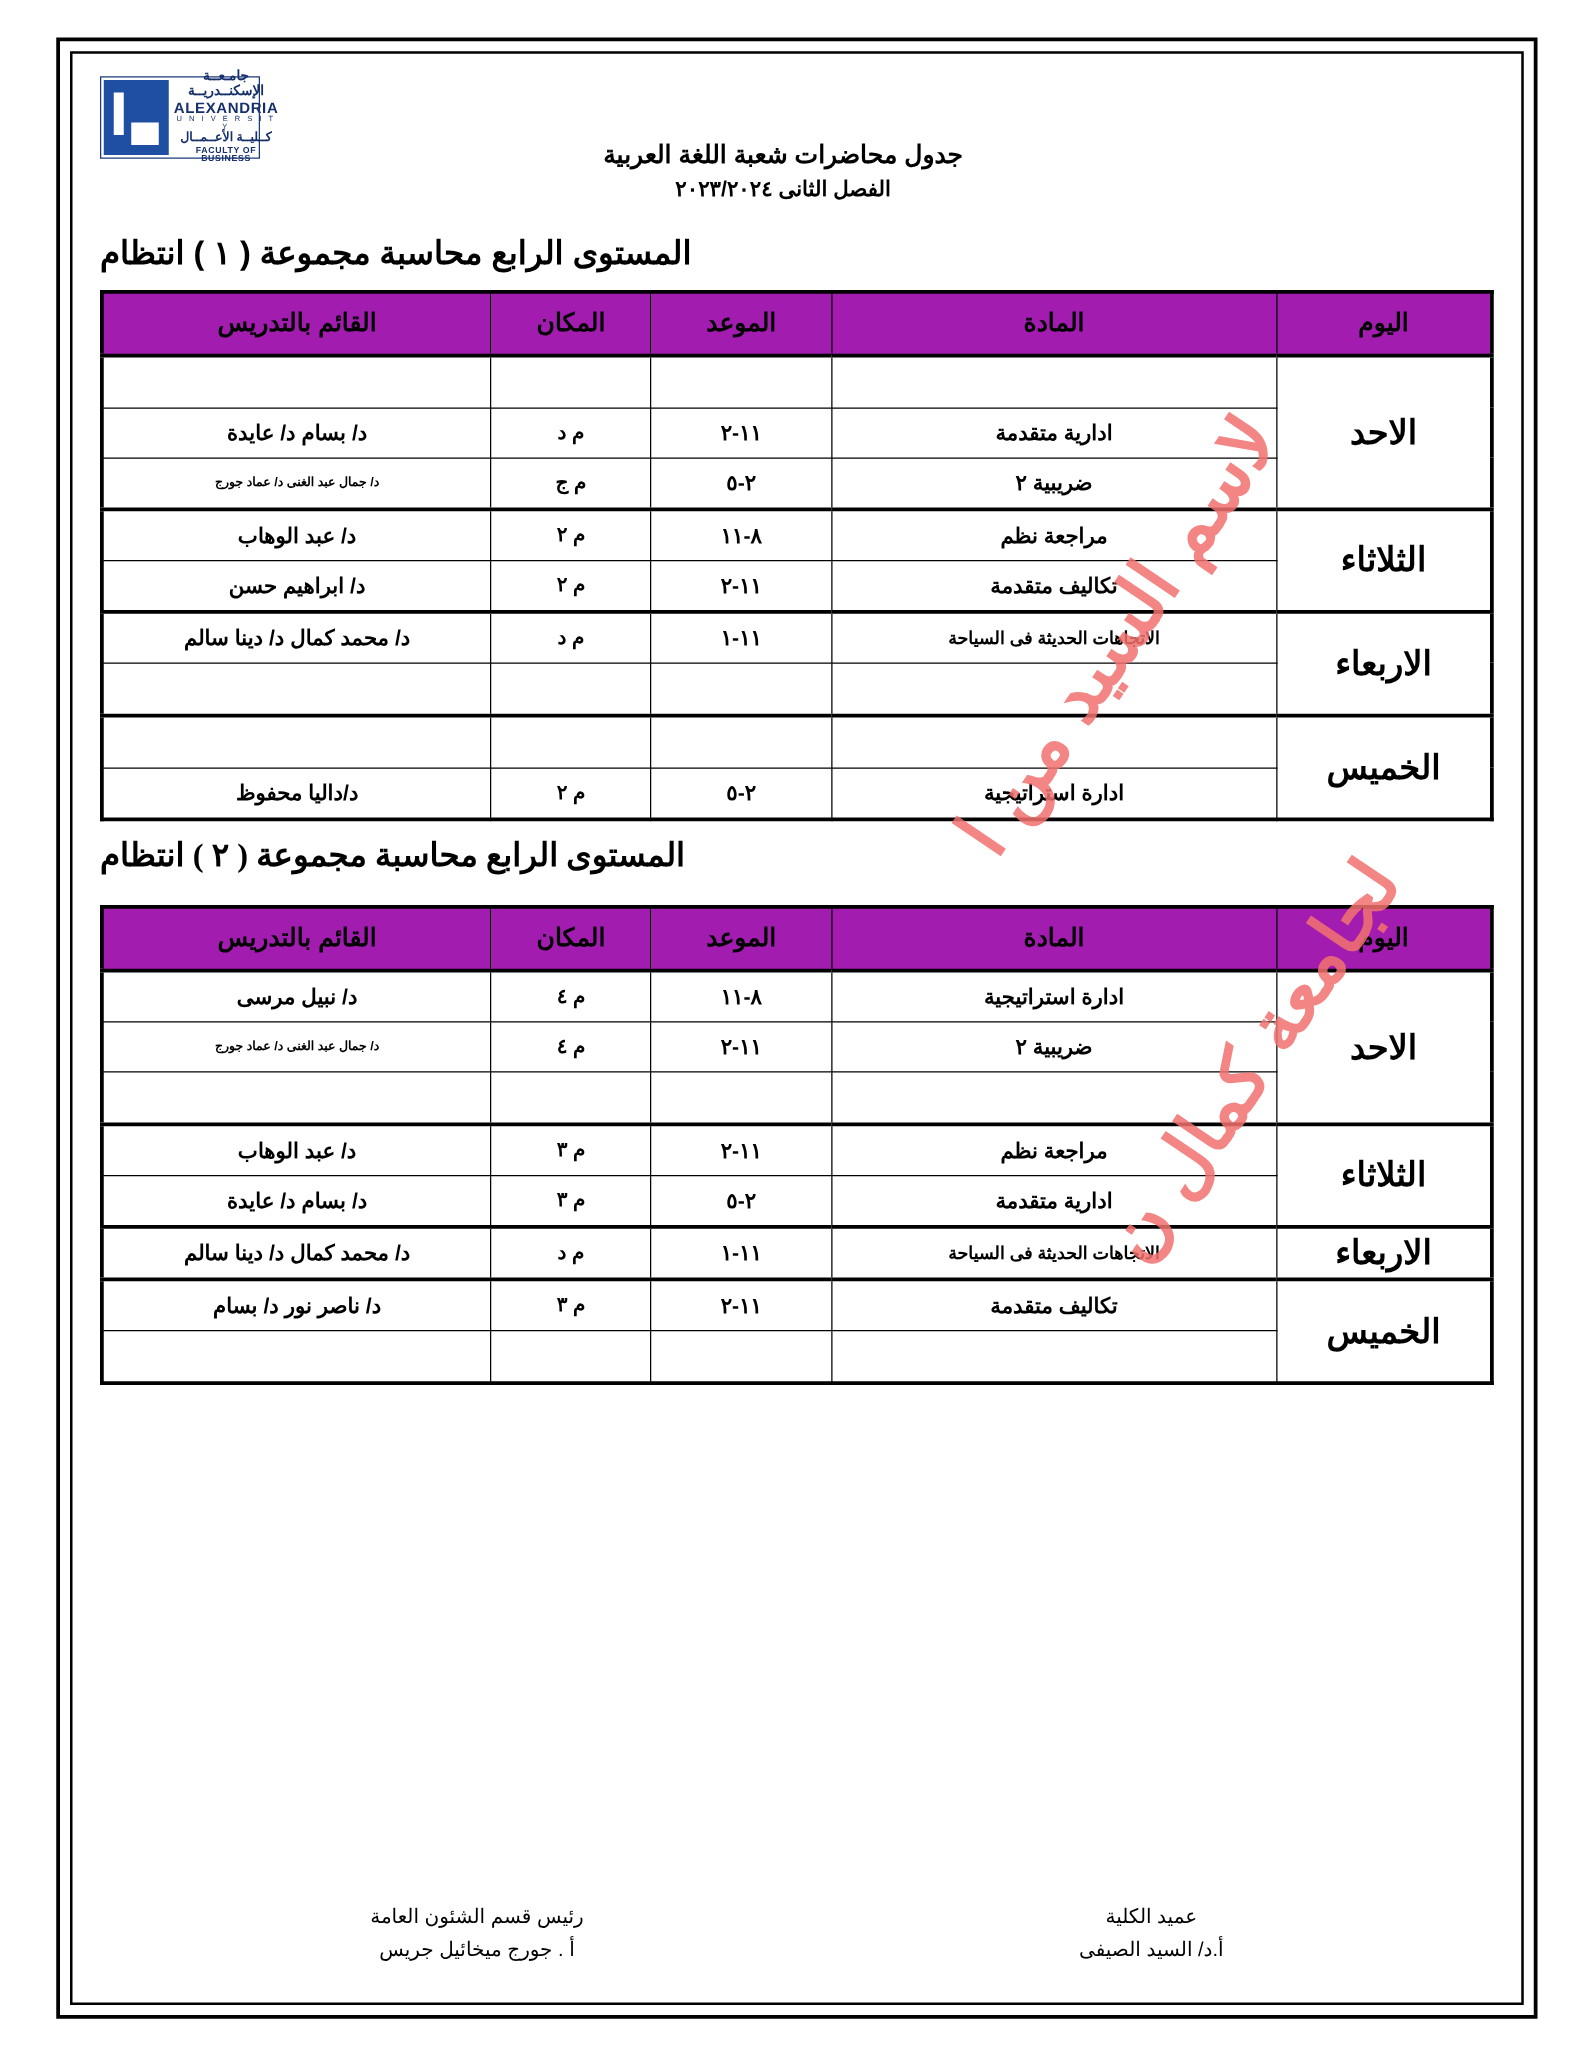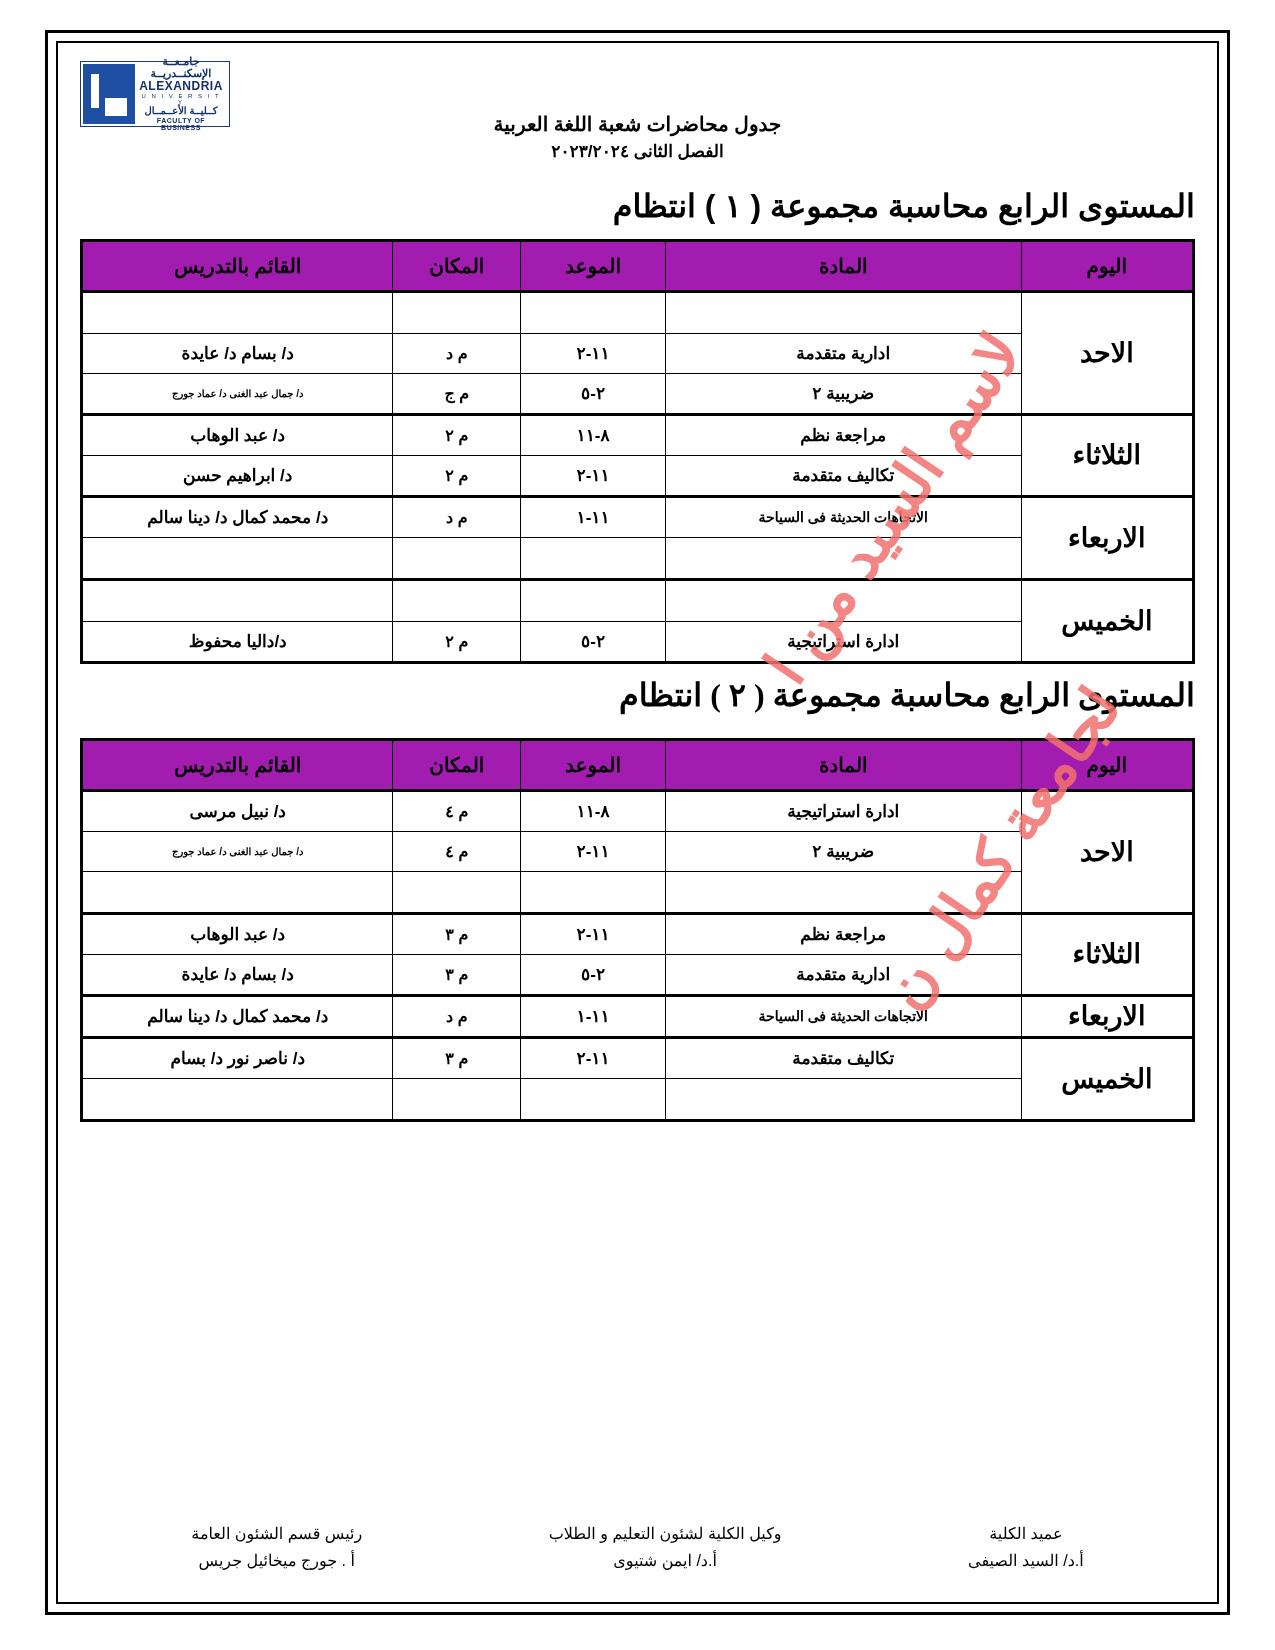--- a/index.html
+++ b/index.html
@@ -38,21 +38,21 @@
 
   
   .header {
     display: flex;
     flex-direction: row-reverse;
     align-items: flex-start;
     justify-content: space-between;
     min-height: 80px;
   }
   .logo {
-    width: 150px;
+    width: 128px;
     height: 66px;
     border: 1px solid #1b3a7a;
     display: flex;
     flex-direction: row-reverse;
     align-items: center;
     box-sizing: border-box;
     padding: 2px;
     background: #fff;
   }
   .logo-crest {
@@ -124,22 +124,22 @@
     font-weight: bold;
     line-height: 1.5;
   }
   .doc-sub {
     font-size: 17px;
     font-weight: bold;
     line-height: 1.5;
   }
 
   .section-title {
-    text-align: right;
-    font-size: 32px;
+    text-align: left;
+    font-size: 26px;
     font-weight: bold;
     margin: 22px 0 14px 0;
   }
   .section-title.second {
     margin-top: 12px;
     margin-bottom: 24px;
     font-family: Liberation Serif, serif;
   }
 
   
@@ -424,23 +424,19 @@
 
     <div class="watermark" id="wm1">لاسم السيد من ا</div>
     <div class="watermark" id="wm2">لجامعة كمال ن</div>
 
     <div class="signatures">
       <div class="sig">
         <div>عميد الكلية</div>
         <div class="name">أ.د/ السيد الصيفى</div>
       </div>
       <div class="sig">
-        <div>وكيل الكلية لشئون التعليم و الطلاب</div>
-        <div class="name">أ.د/ ايمن شتيوى</div>
-      </div>
-      <div class="sig">
         <div>رئيس قسم الشئون العامة</div>
         <div class="name">أ . جورج ميخائيل جريس</div>
       </div>
     </div>
 
   </div>
 </div>
 
 </body></html>

